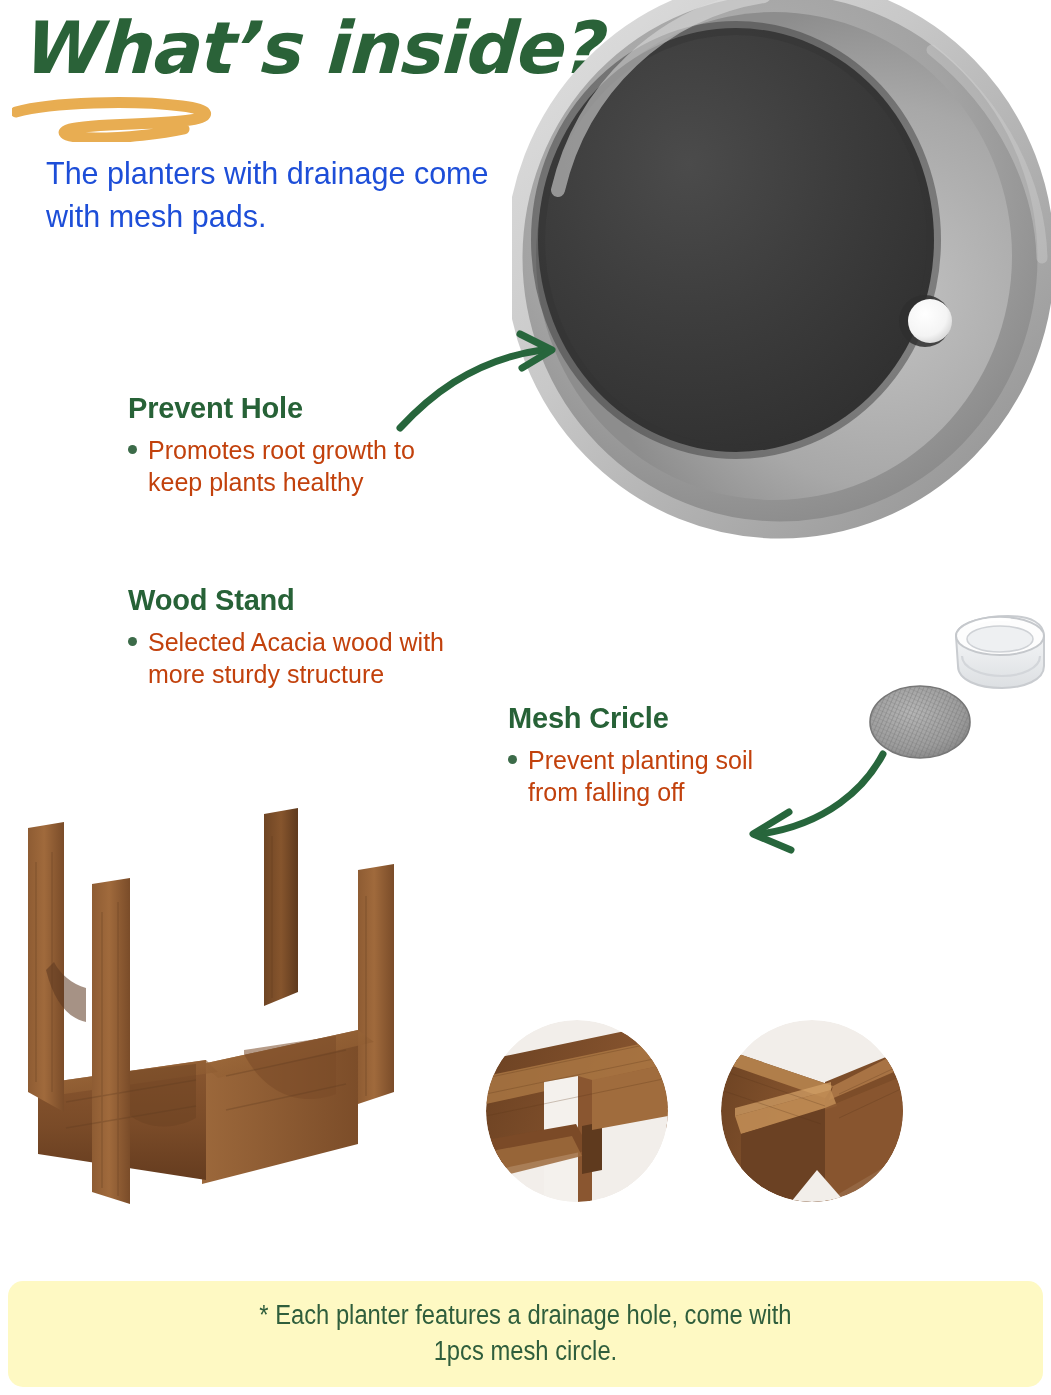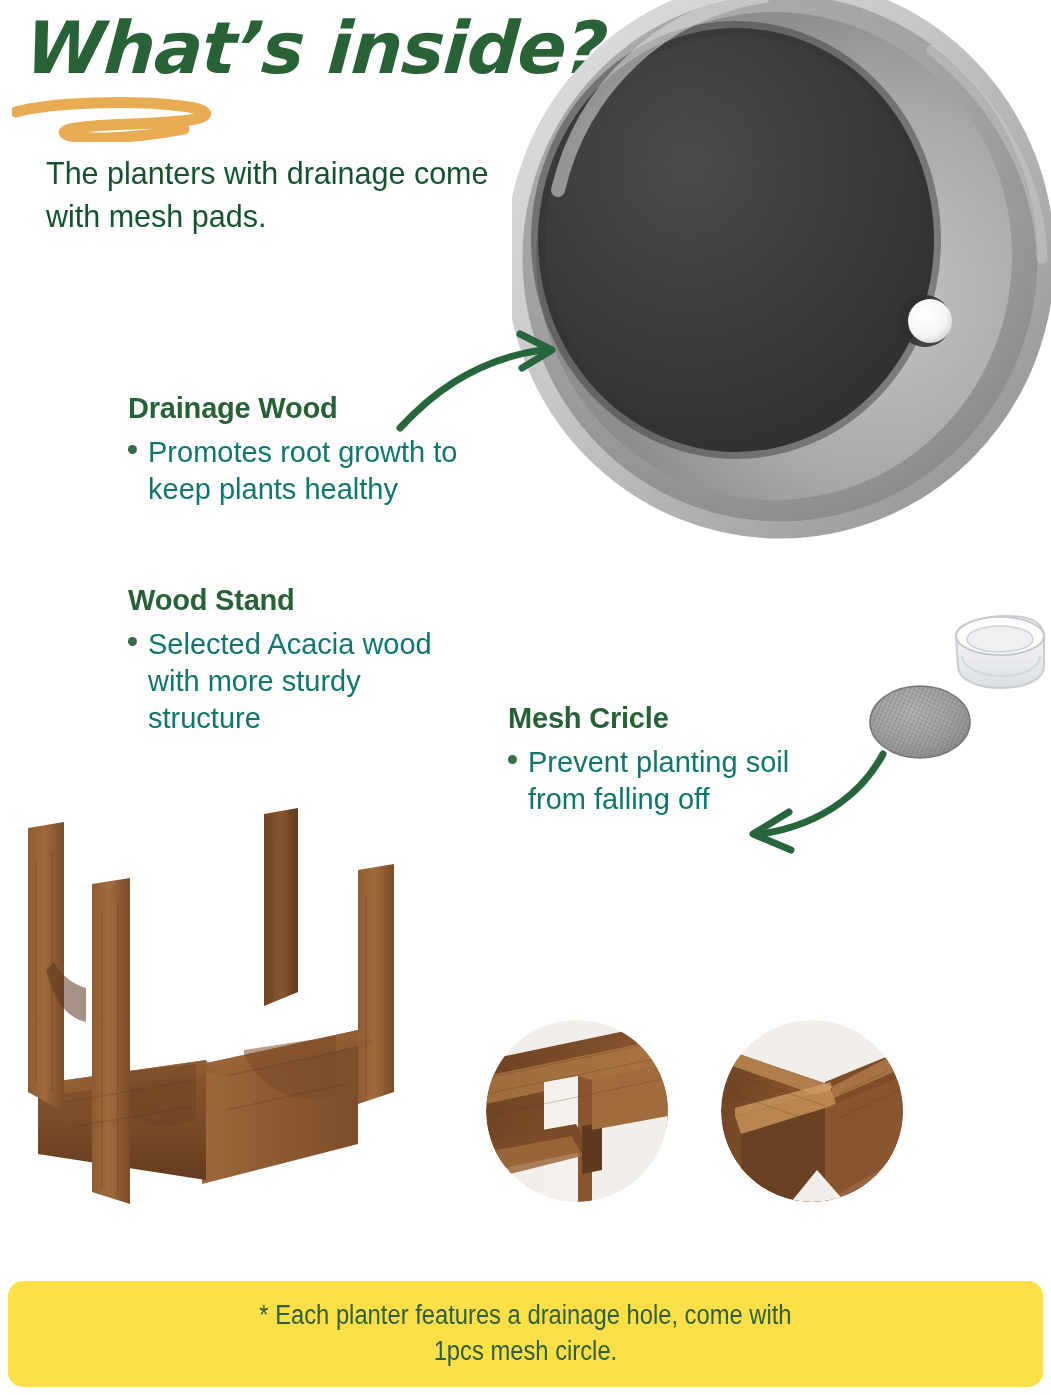--- a/index.html
+++ b/index.html
@@ -16,35 +16,35 @@
     position:absolute; left:26px; top:6px;
     font-family:"DejaVu Sans", sans-serif;
     font-size:72px; font-weight:700; font-style:italic;
     color:#2a6238; letter-spacing:-1px; white-space:nowrap;
     transform:skewX(-4deg);
   }
   .swoosh { position:absolute; left:12px; top:96px; width:220px; height:46px; }
 
   .subtitle {
     position:absolute; left:46px; top:152px; width:470px;
-    font-size:30.5px; line-height:1.42; color:#14532d; font-weight:400;
+    font-size:30.5px; line-height:1.42; color:#1d4ed8; font-weight:400;
   }
 
   
   .feature { position:absolute; }
   .feature h3 {
     font-size:29px; font-weight:700; color:#276237;
     letter-spacing:-0.2px; margin-bottom:9px; white-space:nowrap;
   }
   .frow { display:flex; align-items:flex-start; gap:11px; }
   .bullet {
     width:9px; height:9px; border-radius:50%; background:#3c6b49;
     flex:none; margin-top:11px;
   }
-  .fdesc { font-size:29px; line-height:1.28; color:#0f766e; }
+  .fdesc { font-size:25px; line-height:1.28; color:#c2410c; }
 
   #f-drain  { left:128px; top:392px; width:330px; }
   #f-wood   { left:128px; top:584px; width:340px; }
   #f-mesh   { left:508px; top:702px; width:300px; }
   #f-plug   { left:508px; top:852px; width:300px; }
 
   
   .arrow { position:absolute; overflow:visible; }
   #arrow-pot  { left:392px; top:326px; width:200px; height:110px; }
   #arrow-mesh { left:735px; top:740px; width:170px; height:115px; }
@@ -59,21 +59,21 @@
   #stand { position:absolute; left:6px; top:792px; width:430px; height:448px; }
 
   
   .detail { position:absolute; width:182px; height:182px; border-radius:50%; overflow:hidden; }
   #detail-1 { left:486px; top:1020px; }
   #detail-2 { left:721px; top:1020px; }
 
   
   .footer {
     position:absolute; left:8px; top:1281px; width:1035px; height:106px;
-    background:#fde047; border-radius:15px;
+    background:#fef9c3; border-radius:15px;
     display:flex; align-items:center; justify-content:center;
   }
   .footer p {
     font-family:"Liberation Sans Narrow","Liberation Sans", sans-serif;
     font-size:27px; line-height:1.33; color:#2f5e3c; text-align:center;
     transform:scaleX(0.88); white-space:pre-line;
   }
 </style>
 </head>
 <body>
@@ -136,21 +136,21 @@
       <ellipse cx="418" cy="343" rx="22" ry="22" fill="url(#holeG)"></ellipse>
     </g>
   </svg>
 
   <svg class="arrow" id="arrow-pot" viewBox="0 0 200 110">
     <path d="M8 102 C34 74, 78 34, 150 24" fill="none" stroke="#27663c" stroke-width="7" stroke-linecap="round"></path>
     <path d="M128 8 L160 24 L130 42" fill="none" stroke="#27663c" stroke-width="7" stroke-linecap="round" stroke-linejoin="round"></path>
   </svg>
 
   <div class="feature" id="f-drain">
-    <h3>Drainage Wood</h3>
+    <h3>Prevent Hole</h3>
     <div class="frow">
       <span class="bullet"></span>
       <span class="fdesc">Promotes root growth to keep plants healthy</span>
     </div>
   </div>
 
   <div class="feature" id="f-mesh">
     <h3>Mesh Cricle</h3>
     <div class="frow">
       <span class="bullet"></span>

